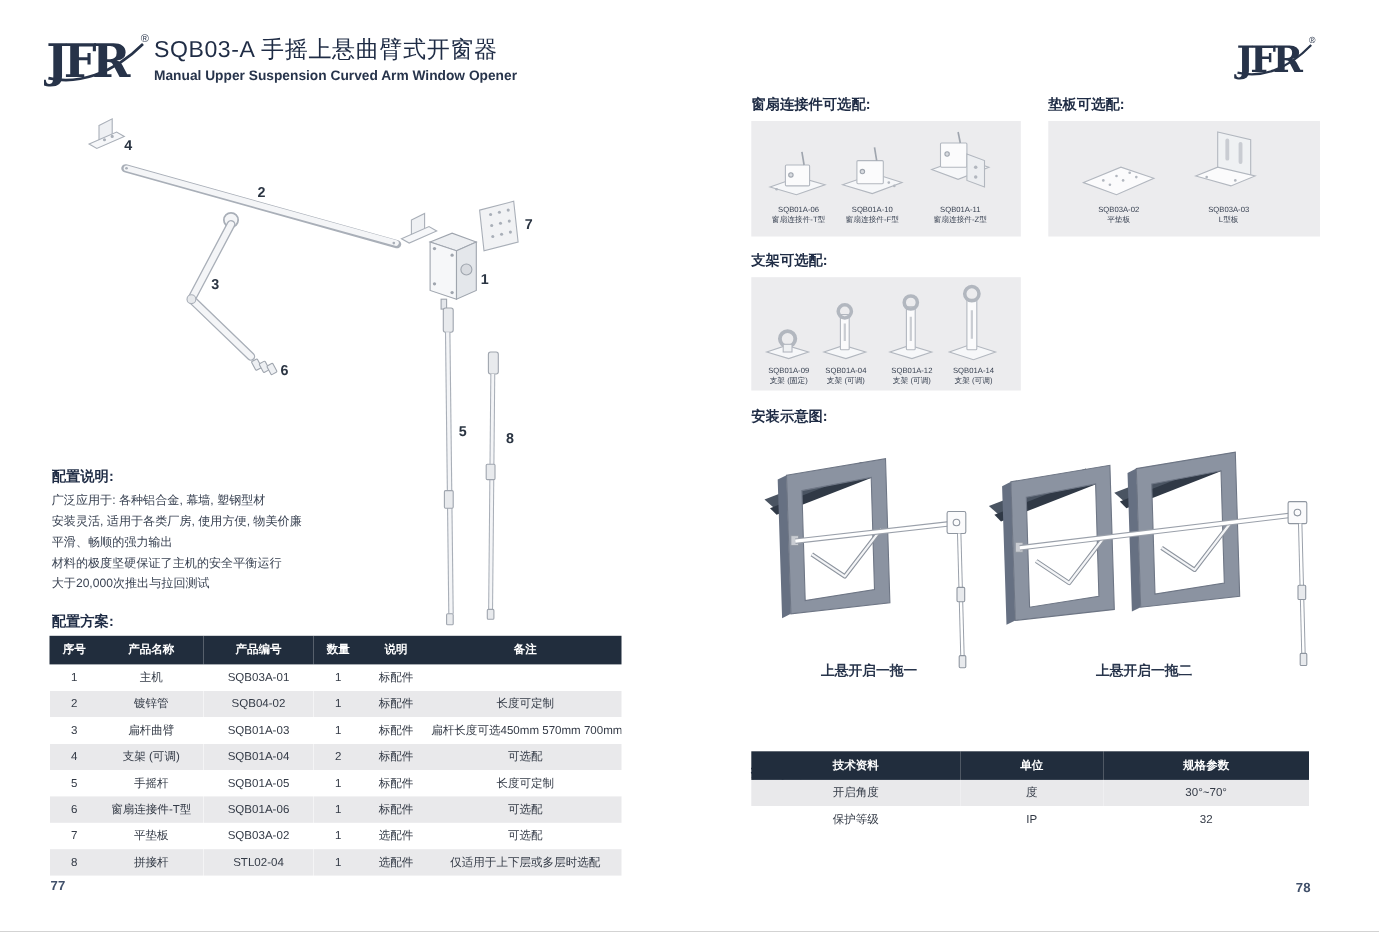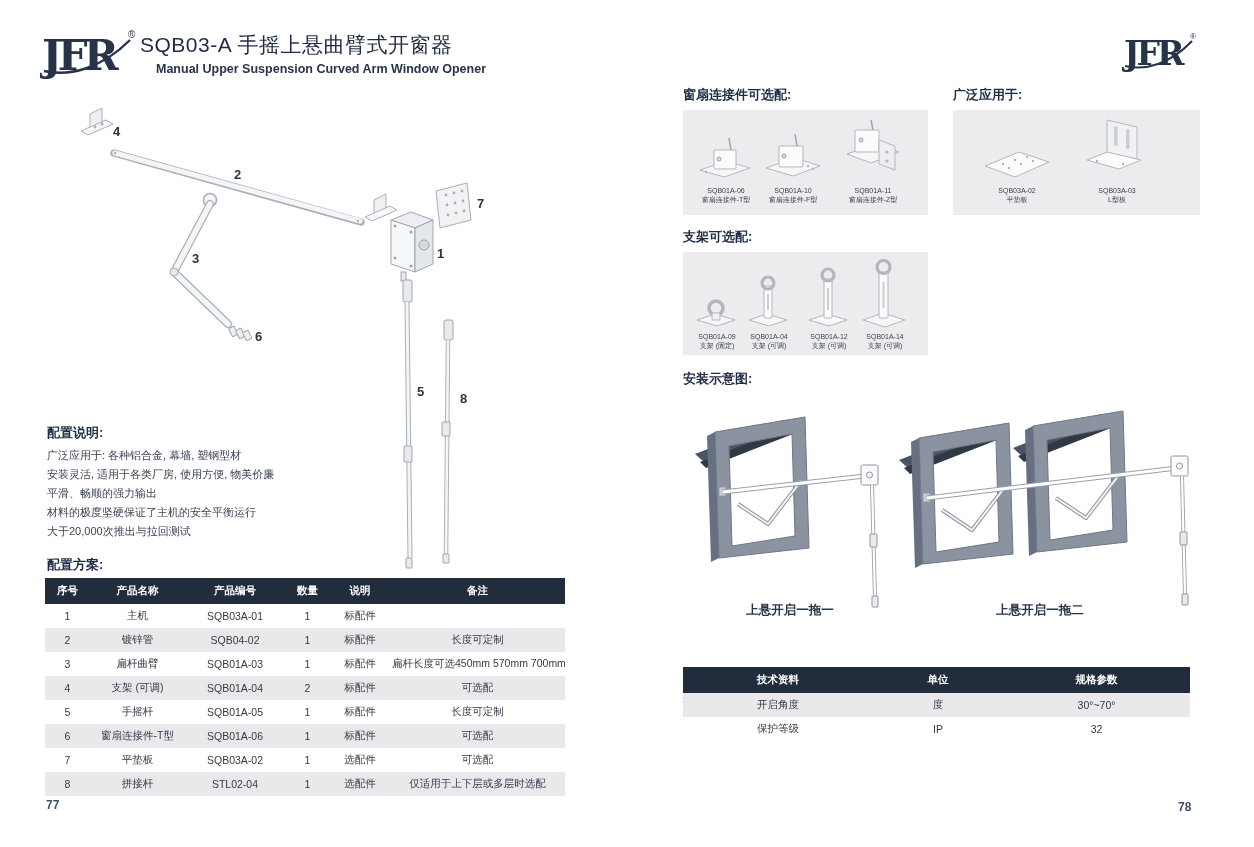--- a/index.html
+++ b/index.html
@@ -28,21 +28,21 @@
 <div class="page">
 
   <div class="abs" style="left:40px;top:24px;width:100px;height:56px;">
     <svg width="100" height="56" viewBox="0 0 100 56">
       <text x="2" y="46" style="font:bold 42px 'DejaVu Serif',serif;fill:#273349;letter-spacing:-4px;">JFR</text>
       <path d="M4,47 C30,53 62,44 90,16" stroke="#273349" stroke-width="2.4" fill="none"></path>
       <text x="88" y="14" style="font:10px 'Liberation Sans',sans-serif;fill:#273349;">®</text>
     </svg>
   </div>
   <div class="abs title" style="left:140px;top:31px;">SQB03-A 手摇上悬曲臂式开窗器</div>
-  <div class="abs subtitle" style="left:156px;top:62px;">Manual Upper Suspension Curved Arm Window Opener</div>
+  <div class="abs subtitle" style="left:140px;top:62px;">Manual Upper Suspension Curved Arm Window Opener</div>
 
   <div class="abs" style="left:58px;top:96px;width:460px;height:485px;">
     <svg width="460" height="485" viewBox="0 0 460 485">
 
       <polygon points="32,18 44,12 44,27 32,33" fill="#eef0f3" stroke="#a9afb8" stroke-width="1"></polygon>
       <polygon points="23,35 48,24 55,28 30,39" fill="#f6f7f9" stroke="#a9afb8" stroke-width="1"></polygon>
       <circle cx="37" cy="31" r="1.4" fill="#a9afb8"></circle>
         <circle cx="44" cy="28" r="1.4" fill="#a9afb8"></circle>
 
       <line x1="56" y1="57" x2="303" y2="126" stroke="#a9afb8" stroke-width="7.5" stroke-linecap="round"></line>
@@ -244,21 +244,21 @@
         <line x1="30" y1="2" x2="32" y2="12" stroke="#9fa5ae" stroke-width="1.5"></line>
         <circle cx="20" cy="22" r="2" fill="#d8dbe0" stroke="#9fa5ae"></circle>
         <circle cx="46" cy="34" r="1.6" fill="#b2b7bf"></circle>
           <circle cx="46" cy="43" r="1.6" fill="#b2b7bf"></circle>
       </svg>
       <div class="acc-label">SQB01A-11</div>
       <div class="acc-label">窗扇连接件-Z型</div>
     </div>
   </div>
 
-  <div class="abs sec-head" style="left:953px;top:86px;">广泛应用于:</div>
+  <div class="abs sec-head" style="left:953px;top:86px;">垫板可选配:</div>
   <div class="abs panel" style="left:953px;top:110px;width:247px;height:105px;">
     <div class="acc-item" style="left:22px;top:30px;width:84px;">
       <svg width="72" height="42" viewBox="0 0 72 42">
         <polygon points="4,26 38,12 68,22 34,37" fill="#fbfbfc" stroke="#b2b7bf"></polygon>
         <circle cx="22" cy="24" r="1.2" fill="#b2b7bf"></circle>
           <circle cx="34" cy="20" r="1.2" fill="#b2b7bf"></circle>
           <circle cx="46" cy="17" r="1.2" fill="#b2b7bf"></circle>
         <circle cx="28" cy="28" r="1.2" fill="#b2b7bf"></circle>
           <circle cx="40" cy="24" r="1.2" fill="#b2b7bf"></circle>
           <circle cx="52" cy="21" r="1.2" fill="#b2b7bf"></circle>
@@ -362,21 +362,21 @@
       <circle cx="284.5" cy="78" r="3" fill="none" stroke="#8f96a0"></circle>
       <line x1="287" y1="88" x2="290" y2="208" stroke="#9aa0aa" stroke-width="4"></line>
       <line x1="287" y1="88" x2="290" y2="208" stroke="#ffffff" stroke-width="2.2"></line>
       <rect x="285" y="144" width="7" height="13" rx="1" fill="#e8eaed" stroke="#8f96a0"></rect>
       <rect x="287" y="206" width="6" height="11" rx="1" fill="#e8eaed" stroke="#8f96a0"></rect>
     </svg>
   </div>
   <div class="abs caption" style="left:945px;top:602px;width:190px;">上悬开启一拖二</div>
 
   <div class="abs sec-head" style="left:683px;top:652px;margin-top:41px;">技术参数:</div>
-  <table class="dtable abs" id="tech-table" style="left:683px;top:667px;width:507px;">
+  <table class="dtable abs" id="tech-table" style="left:683px;top:683px;width:507px;">
     <colgroup>
         <col style="width:190px">
         <col style="width:130px">
         <col style="width:187px">
       </colgroup>
     <thead>
       <tr>
         <th>技术资料</th>
         <th>单位</th>
         <th>规格参数</th>

